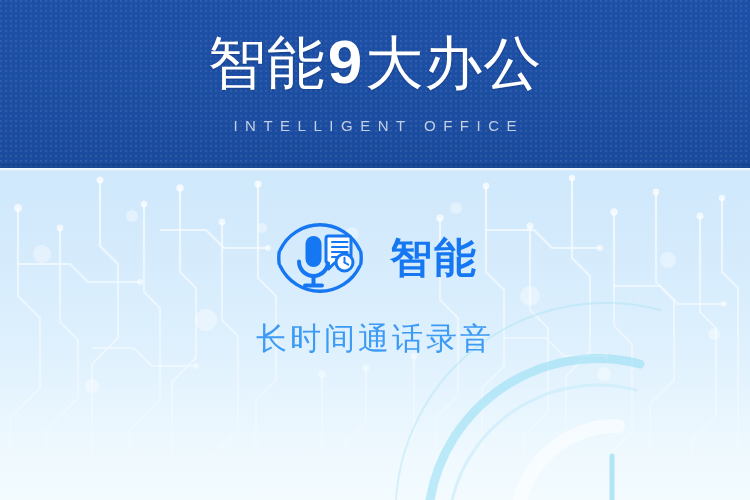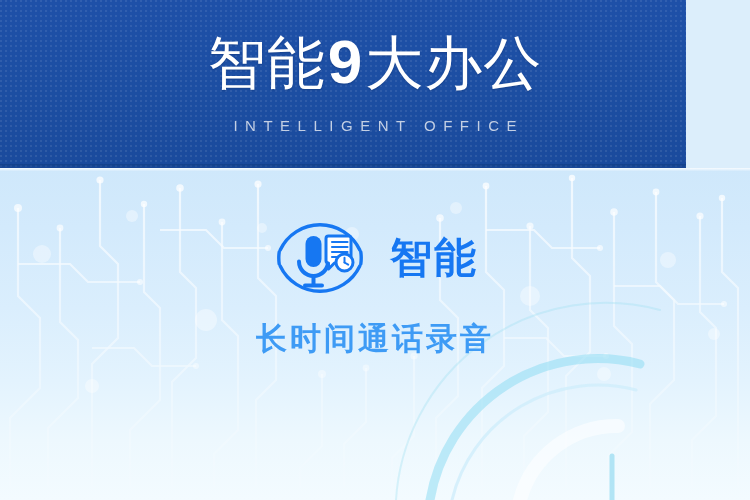--- a/index.html
+++ b/index.html
@@ -20,21 +20,21 @@
     height: 500px;
     overflow: hidden;
     background: #dceefb;
   }
 
   
   .header-band {
     position: absolute;
     left: 0;
     top: 0;
-    width: 686px;
+    width: 750px;
     height: 168px;
     background-color: #1d4fa5;
     background-image:
       radial-gradient(circle at 1px 1px, rgba(255,255,255,0.085) 1px, transparent 1.4px),
       linear-gradient(180deg, #1e50a8 0%, #1c4ea2 55%, #1a4a9c 100%);
     background-size: 5px 5px, 100% 100%;
     overflow: hidden;
   }
   .header-band::after {
     content: "";
@@ -154,21 +154,21 @@
   }
 
   .feature-title {
     position: absolute;
     left: 0;
     top: 155px;
     width: 750px;
     text-align: center;
     font-size: 31px;
     line-height: 1;
-    font-weight: 700;
+    font-weight: 400;
     color: #3e9bf5;
     letter-spacing: 3px;
     white-space: nowrap;
   }
 
   .desc {
     position: absolute;
     left: 0;
     top: 203px;
     width: 750px;

